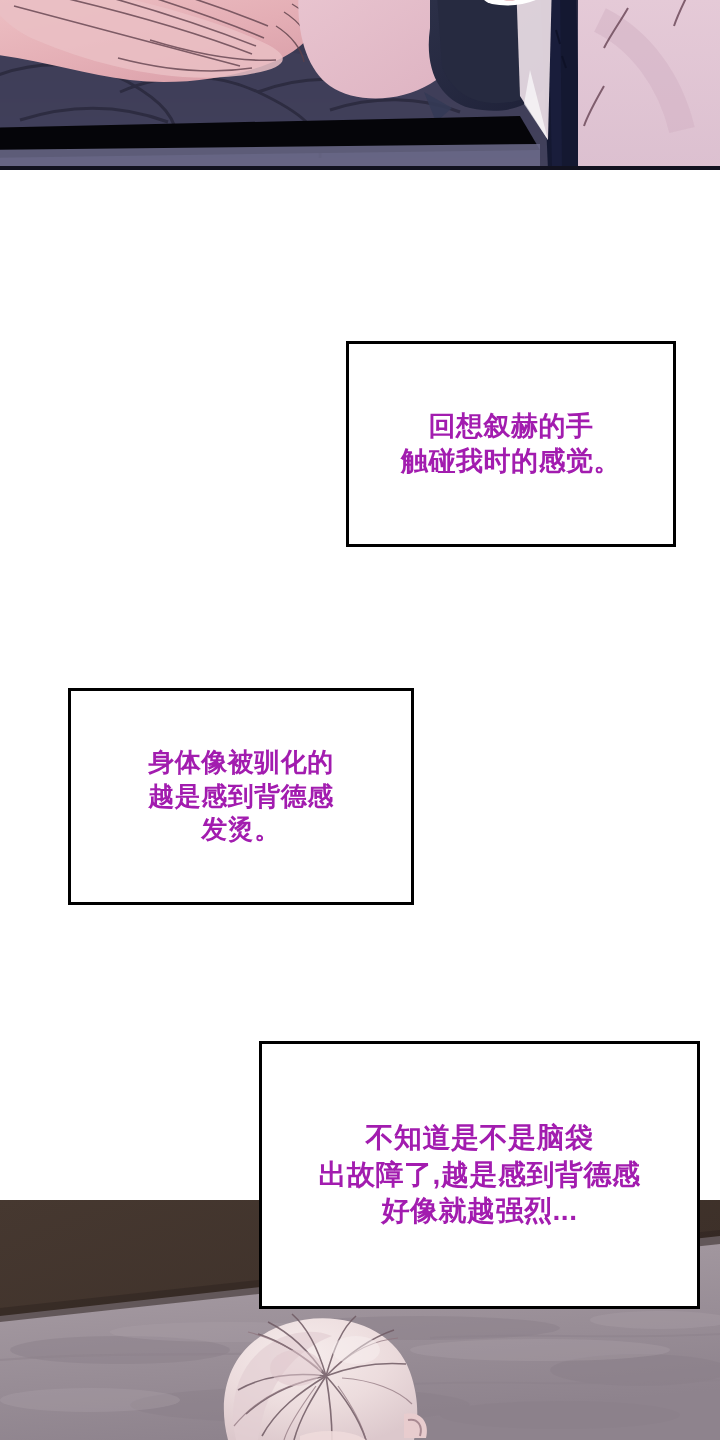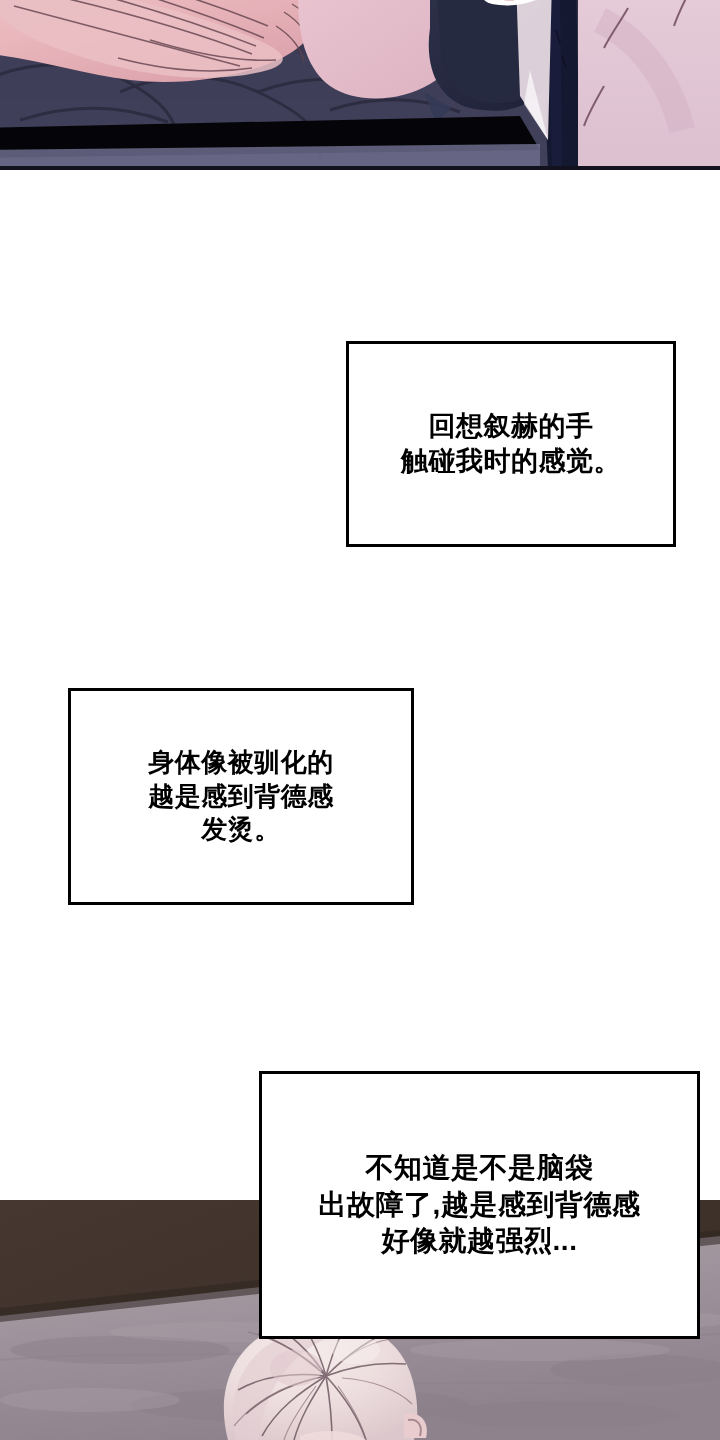--- a/index.html
+++ b/index.html
@@ -47,34 +47,34 @@
     position: absolute;
     background: #ffffff;
     border: 3px solid #000000;
     box-sizing: border-box;
     display: flex;
     align-items: center;
     justify-content: center;
     text-align: center;
   }
   .narration .lines {
-    color: #000000;
+    color: #a21caf;
     font-weight: 700;
     line-height: 1.30;
     letter-spacing: 0.5px;
     white-space: pre-line;
   }
 
   #narration-1 { left: 346px; top: 341px;  width: 330px; height: 206px; }
   #narration-1 .lines { font-size: 27px; }
 
   #narration-2 { left: 68px;  top: 688px;  width: 346px; height: 217px; }
   #narration-2 .lines { font-size: 26px; }
 
-  #narration-3 { left: 259px; top: 1071px; width: 441px; height: 268px; }
+  #narration-3 { left: 259px; top: 1041px; width: 441px; height: 268px; }
   #narration-3 .lines { font-size: 28px; }
 </style>
 </head>
 <body>
 
 <div id="page">
 
   <div class="panel-top">
     <svg class="art" viewBox="0 0 720 170" preserveAspectRatio="none">
       <defs>

